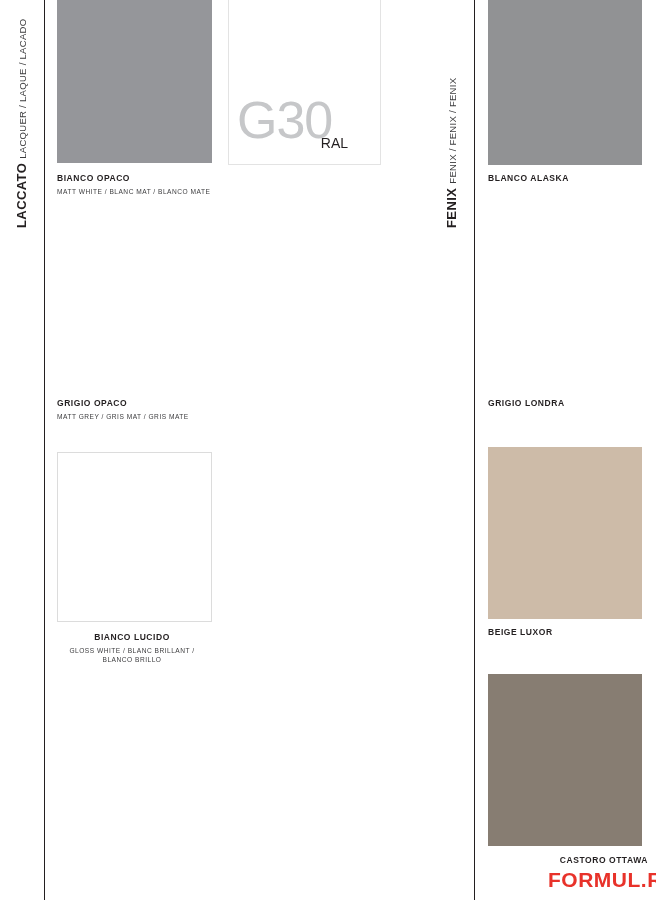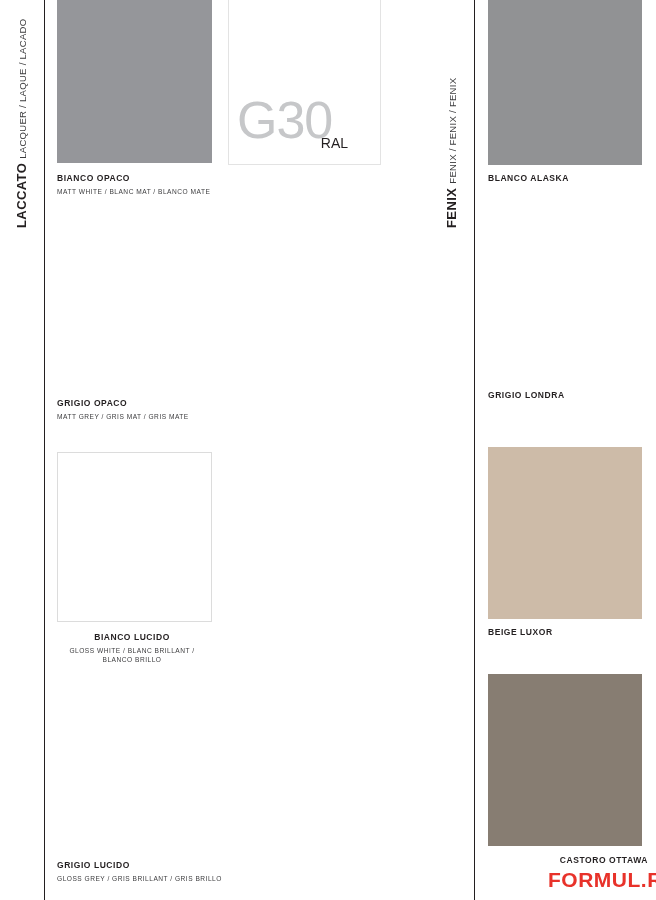--- a/index.html
+++ b/index.html
@@ -162,34 +162,30 @@
 
   <div class="swatch outlined" style="left:57px; top:452px; width:155px; height:170px;"></div>
 
   <div class="caption" style="left:57px; top:632px; width:150px;text-align:center;">
     <p class="name">BIANCO LUCIDO</p>
     <p class="trans">GLOSS WHITE / BLANC BRILLANT / BLANCO BRILLO</p>
   </div>
 
   <div class="swatch" style="left:57px; top:684px; width:155px; height:170px; background:#ffffff;"></div>
 
-  <div class="caption" style="left:57px; top:860px; width:215px;">
-    <p class="name">GRIGIO LUCIDO</p>
-    <p class="trans">GLOSS GREY / GRIS BRILLANT / GRIS BRILLO</p>
-  </div>
 
   <div class="swatch" style="left:488px; top:-8px; width:154px; height:173px; background:#919294;"></div>
 
   <div class="caption" style="left:488px; top:173px; width:160px;">
     <p class="name">BLANCO ALASKA</p>
   </div>
 
   <div class="swatch" style="left:488px; top:220px; width:154px; height:170px; background:#ffffff;"></div>
 
-  <div class="caption" style="left:488px; top:390px; width:160px;">
+  <div class="caption" style="left:488px; top:398px; width:160px;">
     <p class="name">GRIGIO LONDRA</p>
   </div>
 
   <div class="swatch" style="left:488px; top:447px; width:154px; height:172px; background:#cdbba8;"></div>
 
   <div class="caption" style="left:488px; top:627px; width:160px;">
     <p class="name">BEIGE LUXOR</p>
   </div>
 
   <div class="swatch" style="left:488px; top:674px; width:154px; height:172px; background:#877d72;"></div>

